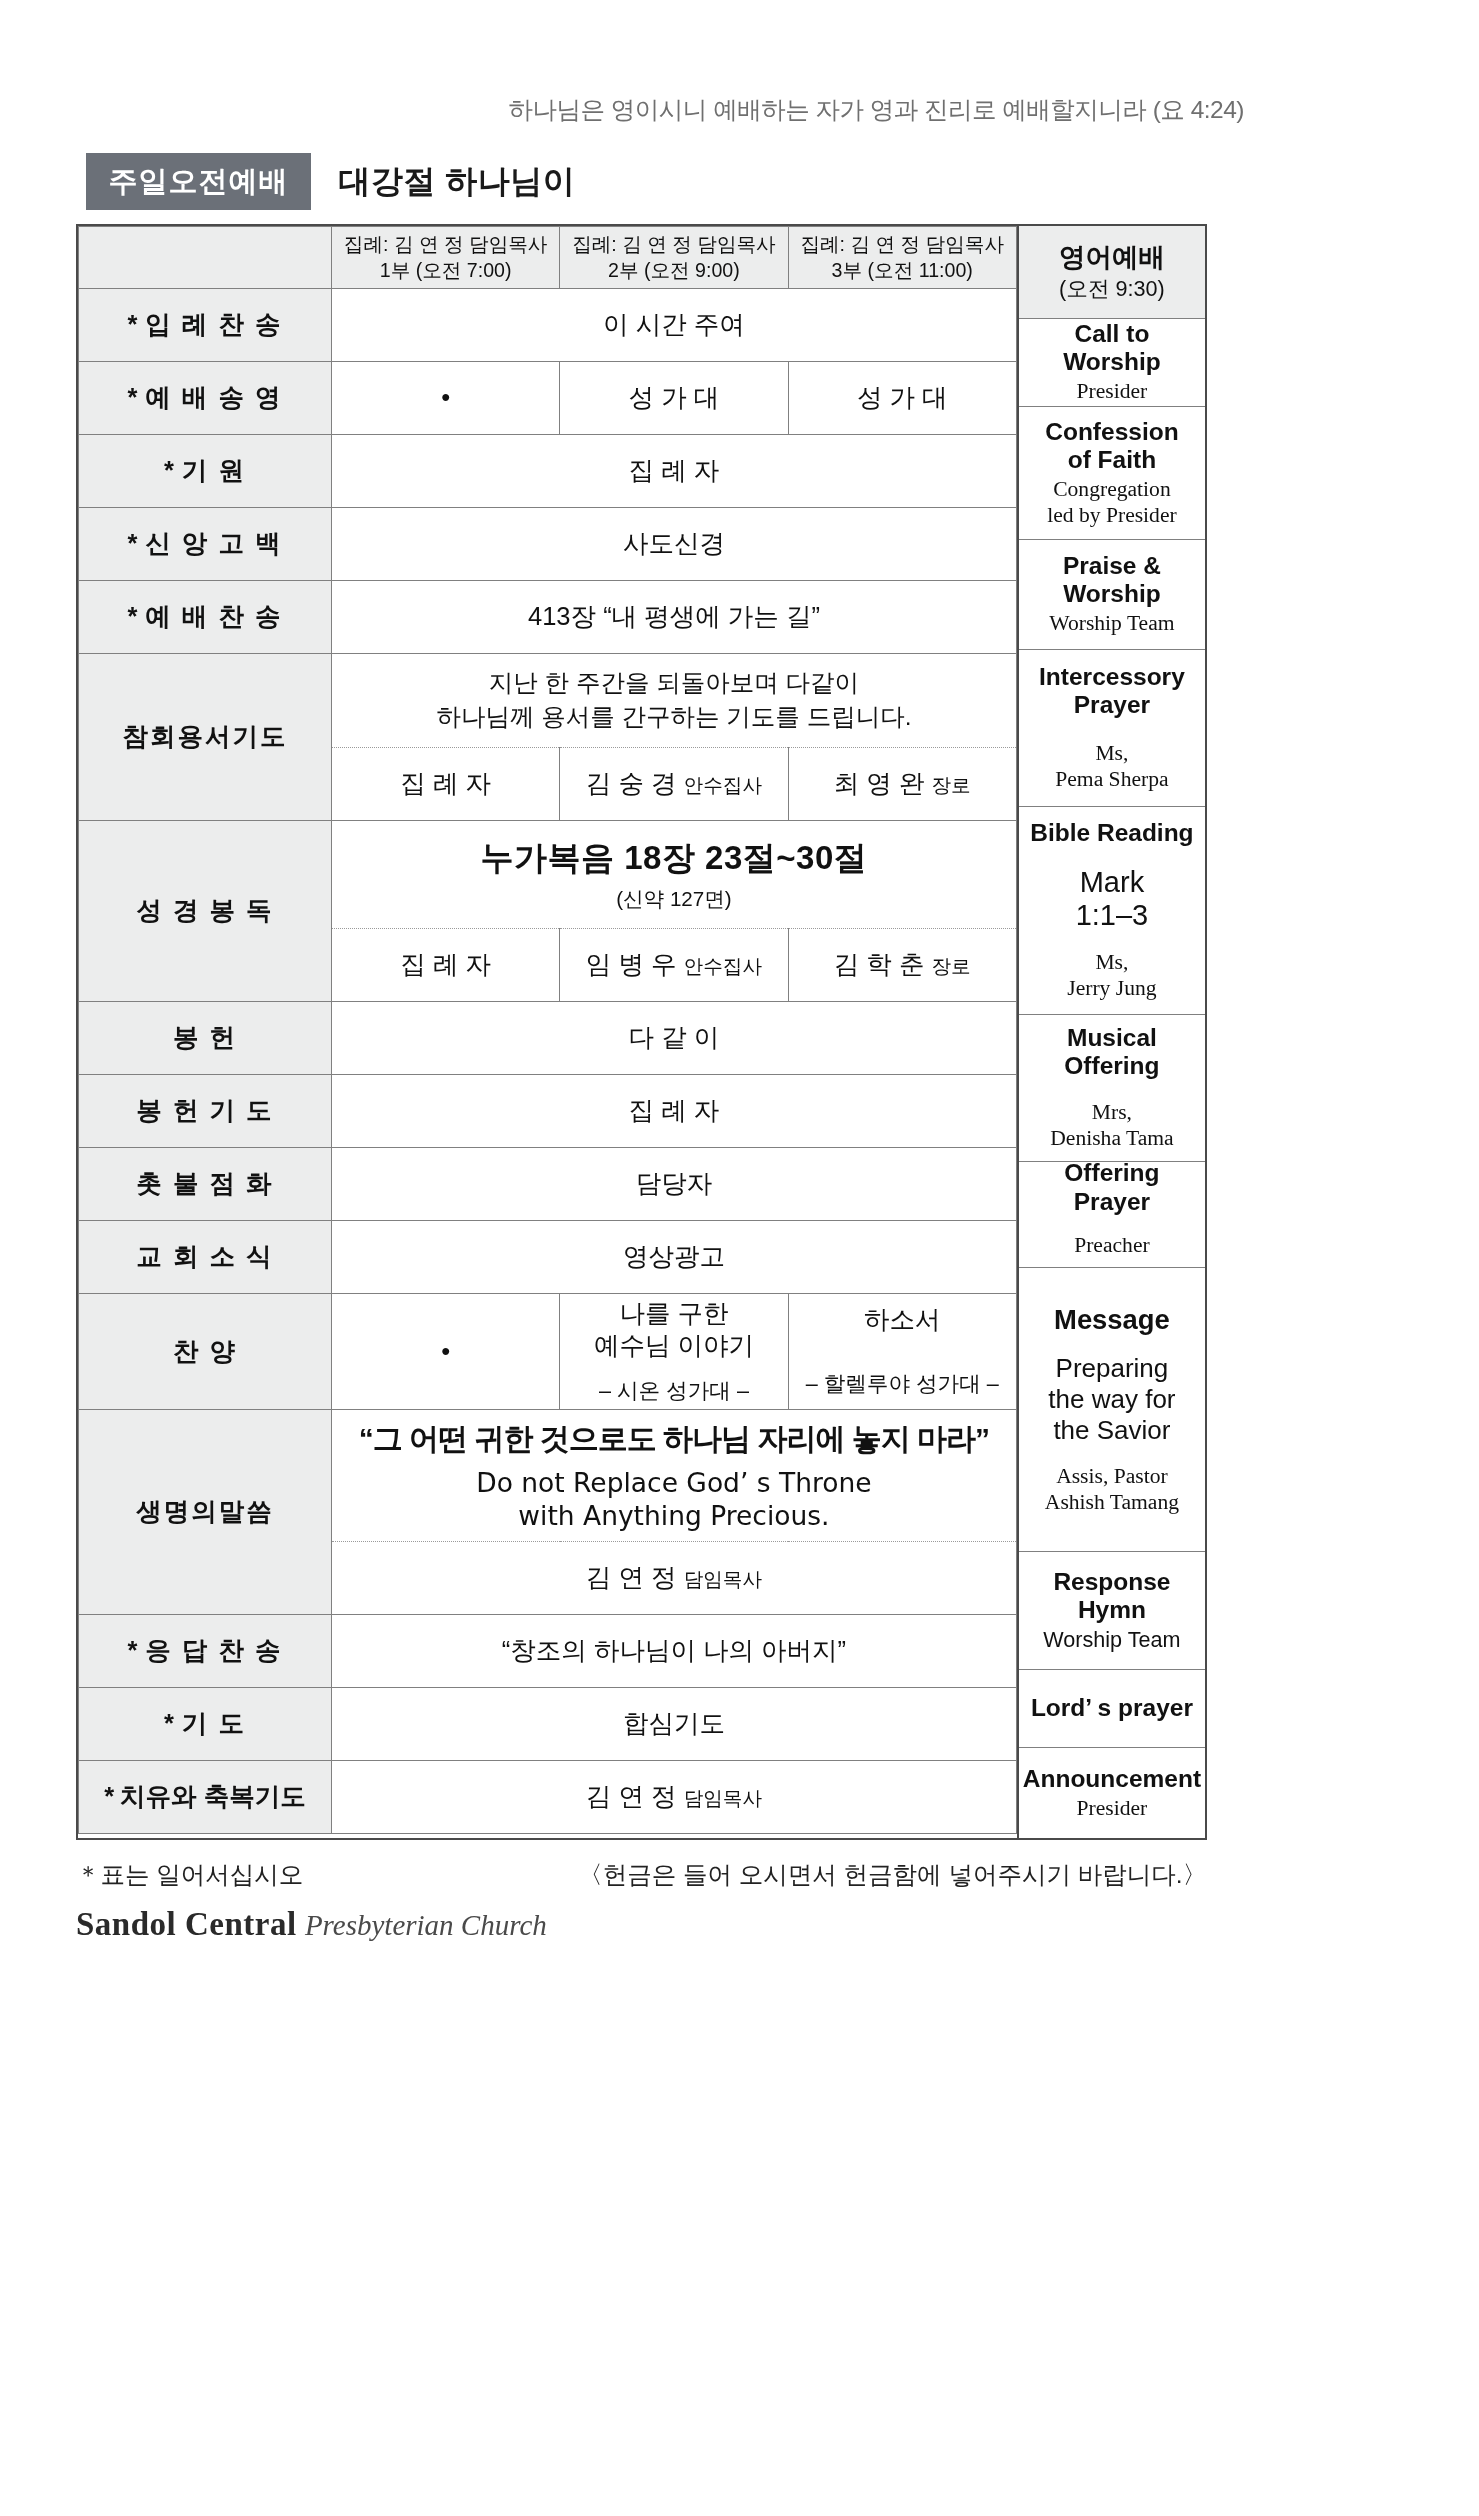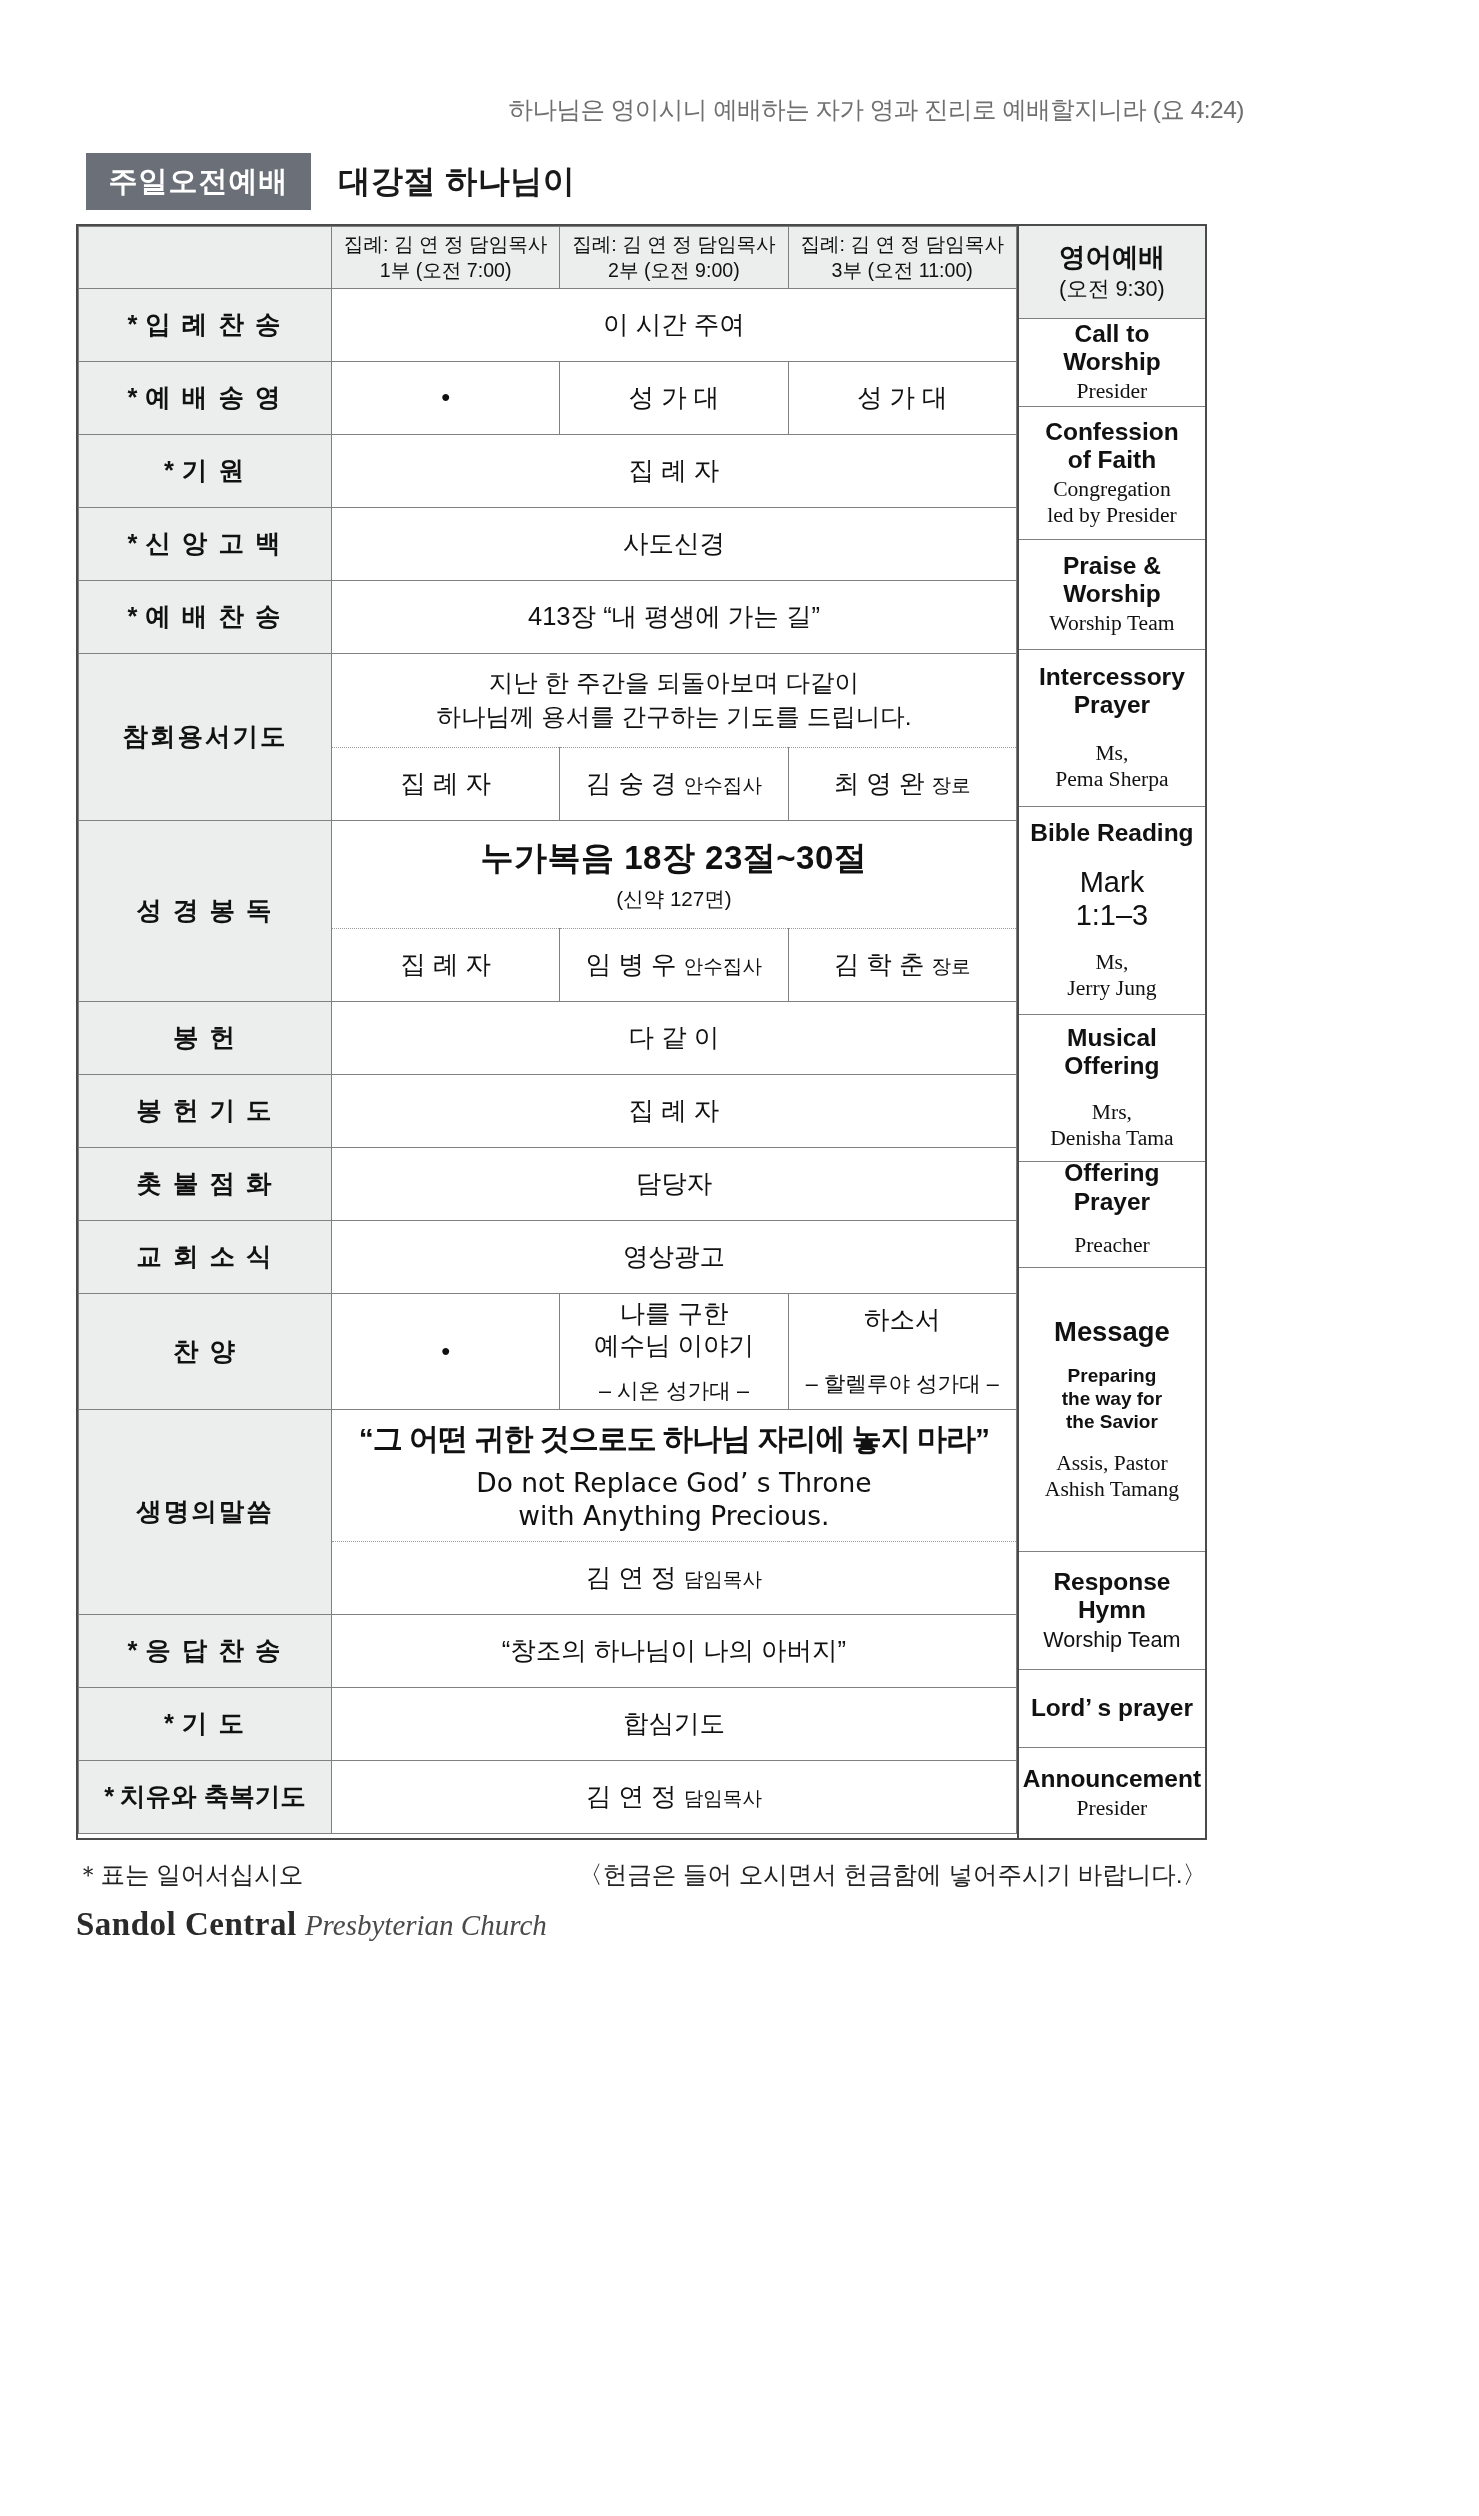--- a/index.html
+++ b/index.html
@@ -159,21 +159,21 @@
     line-height: 1.2;
     margin-top: 2.9px;
     font-family: "Liberation Serif", serif;
   }
   .e-big {
     font-size: 29px;
     font-weight: normal;
     line-height: 1.15;
     font-family: "Liberation Sans", sans-serif;
   }
-  .e-bold-lg { font-size: 19px; font-weight: bold; line-height: 1.2; }
+  .e-bold-lg { font-size: 26px; font-weight: normal; line-height: 1.2; }
 
   
   .footline {
     display: flex;
     justify-content: space-between;
     align-items: flex-end;
     margin: 17.6px 76px 0 76px;
     font-size: 23.5px;
     color: #222;
   }

